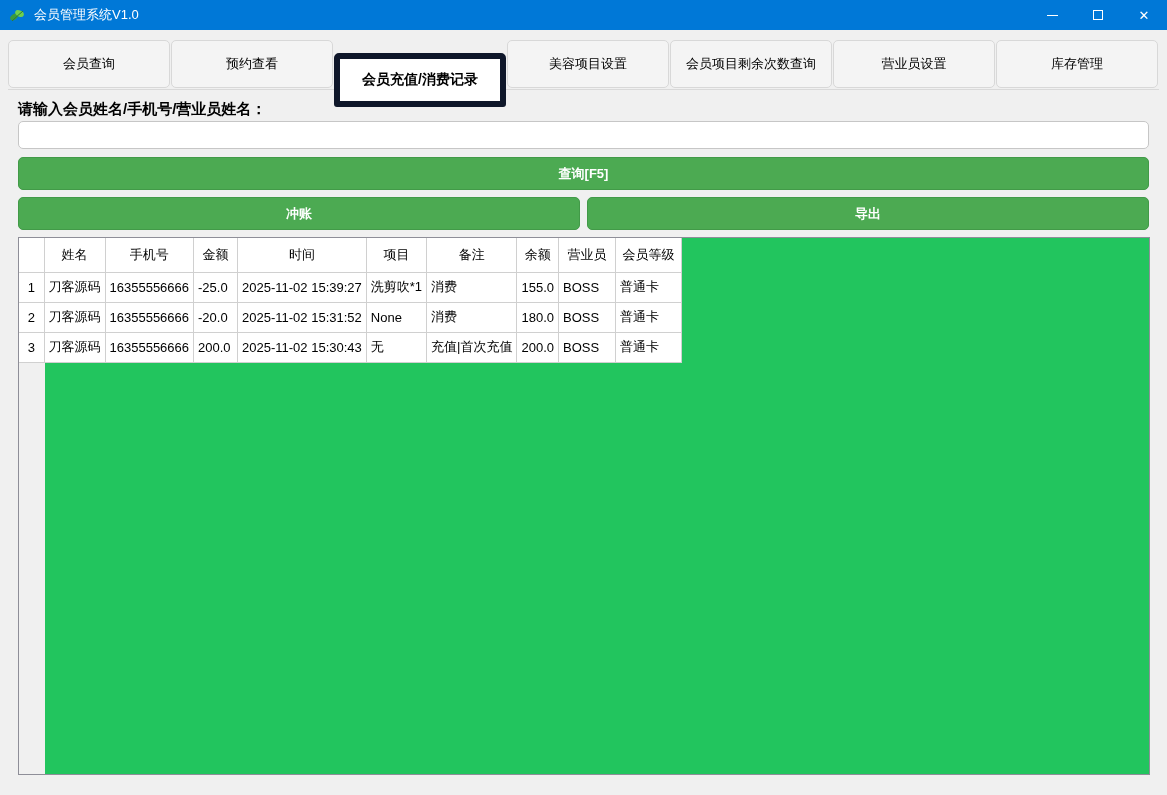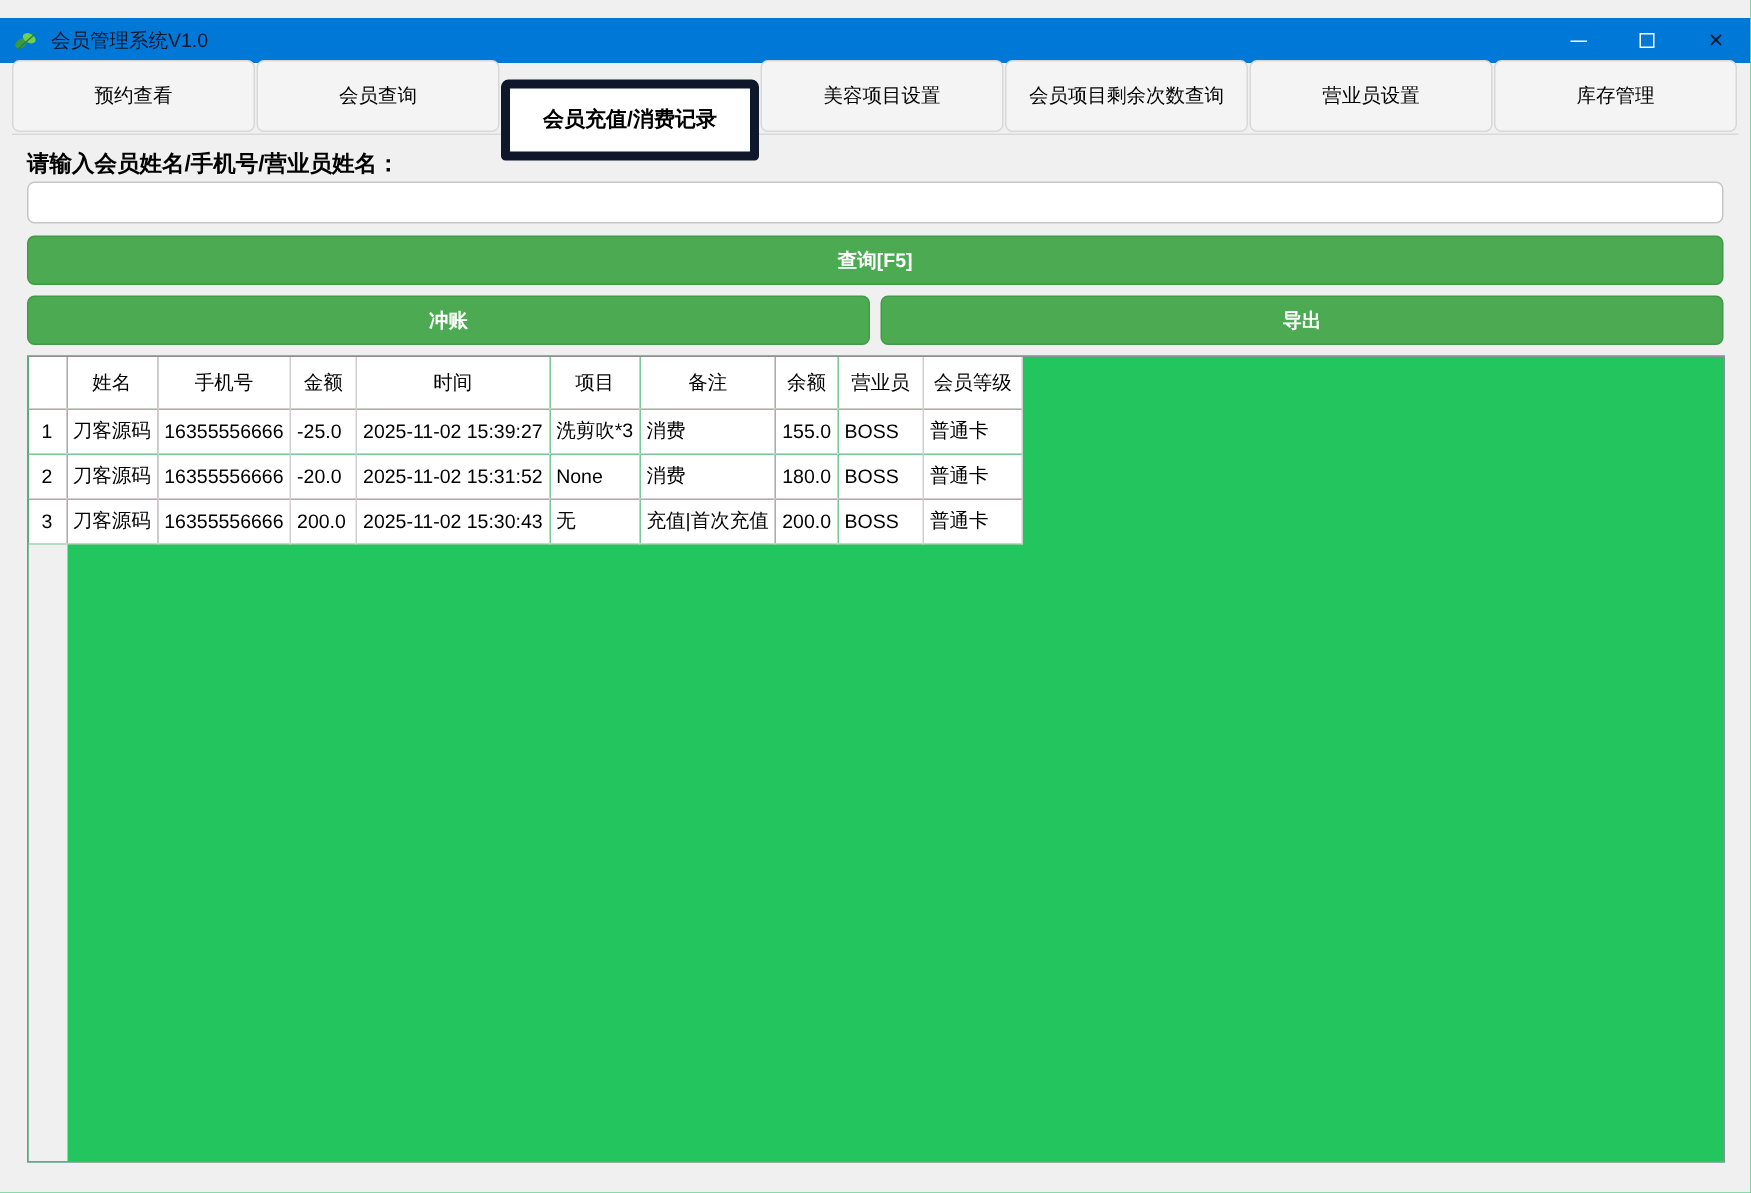--- a/index.html
+++ b/index.html
@@ -8,24 +8,24 @@
     font-family: "Liberation Sans", "DejaVu Sans", sans-serif;
     background: #f0f0f0;
     position: relative;
     overflow: hidden;
     font-size: 13px;
     color: #000;
   }
 
   
   .titlebar {
-    position: absolute; top: 12px; left: 0; width: 1167px; height: 30px;
+    position: absolute; top: 0; left: 0; width: 1167px; height: 30px;
     background: #0078d7;
     display: flex; align-items: center;
-    color: #0f172a;
+    color: #ffffff;
   }
   .titlebar .app-icon { margin-left: 8px; width: 18px; height: 18px; display: flex; align-items: center; justify-content: center; }
   .titlebar .title-text { margin-left: 8px; font-size: 13px; }
   .win-controls { margin-left: auto; display: flex; height: 30px; }
   .win-btn {
     width: 46px; height: 30px; display: flex; align-items: center; justify-content: center;
     cursor: default;
   }
   .glyph-min { width: 11px; height: 1px; background: #fff; }
   .glyph-max { width: 10px; height: 10px; border: 1px solid #fff; }
@@ -126,22 +126,22 @@
     <div class="win-btn">
       <span class="glyph-max"></span>
     </div>
     <div class="win-btn">
       <span style="font-size:13px;">✕</span>
     </div>
   </div>
 </div>
 
 <div class="tabbar">
+  <div class="tab">会员查询</div>
   <div class="tab">预约查看</div>
-  <div class="tab">会员查询</div>
   <div class="tab active">会员充值/消费记录</div>
   <div class="tab">美容项目设置</div>
   <div class="tab">会员项目剩余次数查询</div>
   <div class="tab">营业员设置</div>
   <div class="tab">库存管理</div>
 </div>
 
 <div class="search-label">请输入会员姓名/手机号/营业员姓名：</div>
 <input class="search-input" type="text" value="" placeholder="" style="">
 
@@ -178,21 +178,21 @@
         <th>会员等级</th>
       </tr>
     </thead>
     <tbody>
       <tr>
         <td class="rownum">1</td>
         <td>刀客源码</td>
         <td>16355556666</td>
         <td>-25.0</td>
         <td>2025-11-02 15:39:27</td>
-        <td>洗剪吹*3</td>
+        <td>洗剪吹*1</td>
         <td>消费</td>
         <td>155.0</td>
         <td>BOSS</td>
         <td>普通卡</td>
       </tr>
       <tr>
         <td class="rownum">2</td>
         <td>刀客源码</td>
         <td>16355556666</td>
         <td>-20.0</td>

